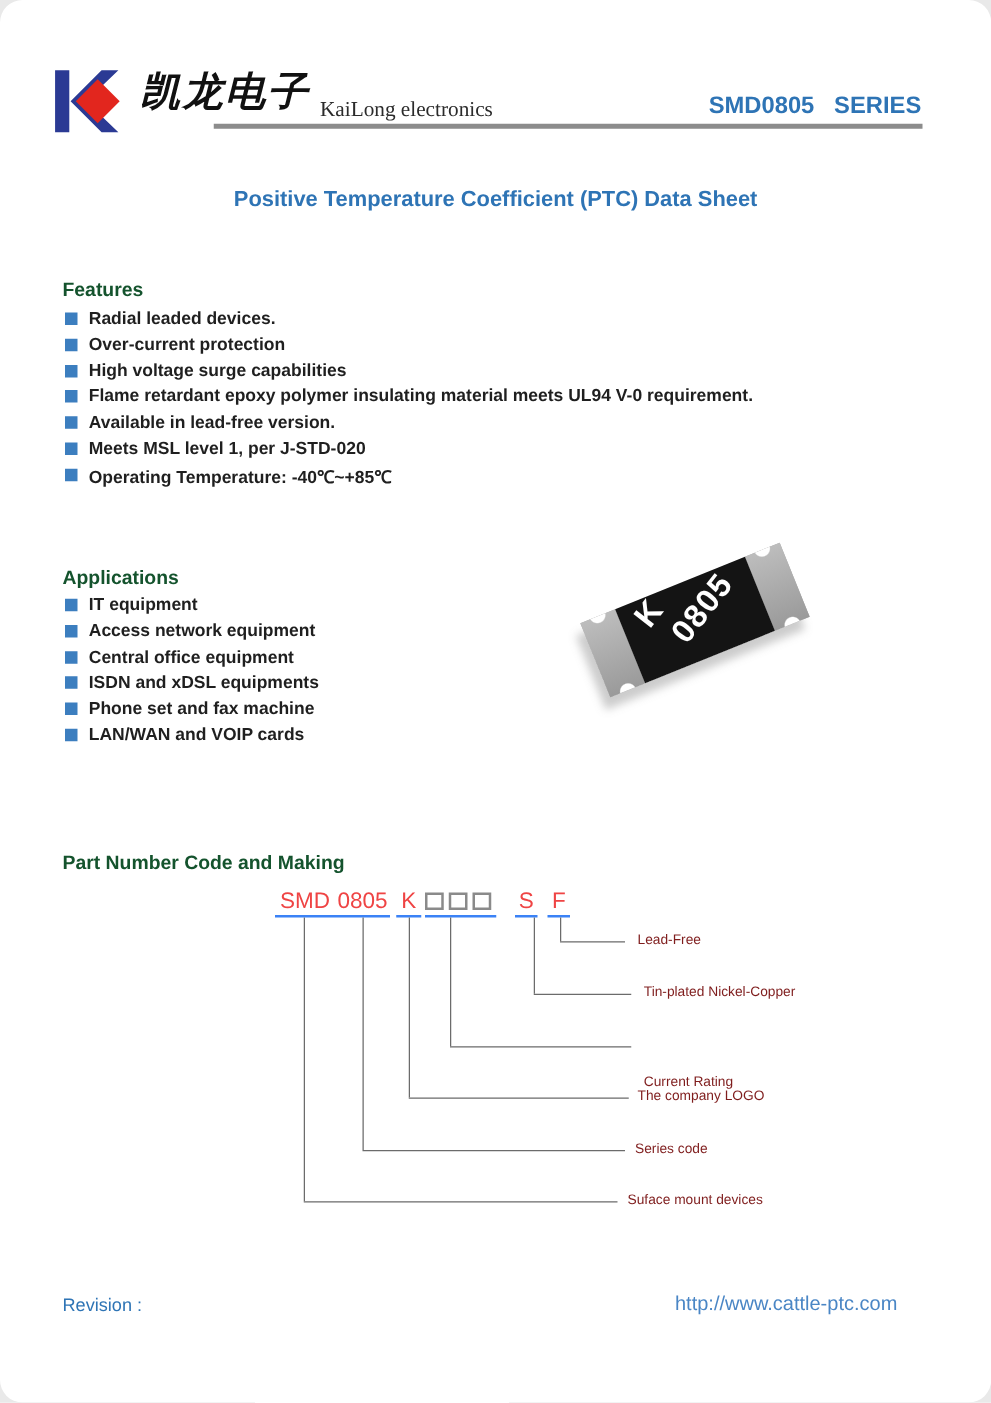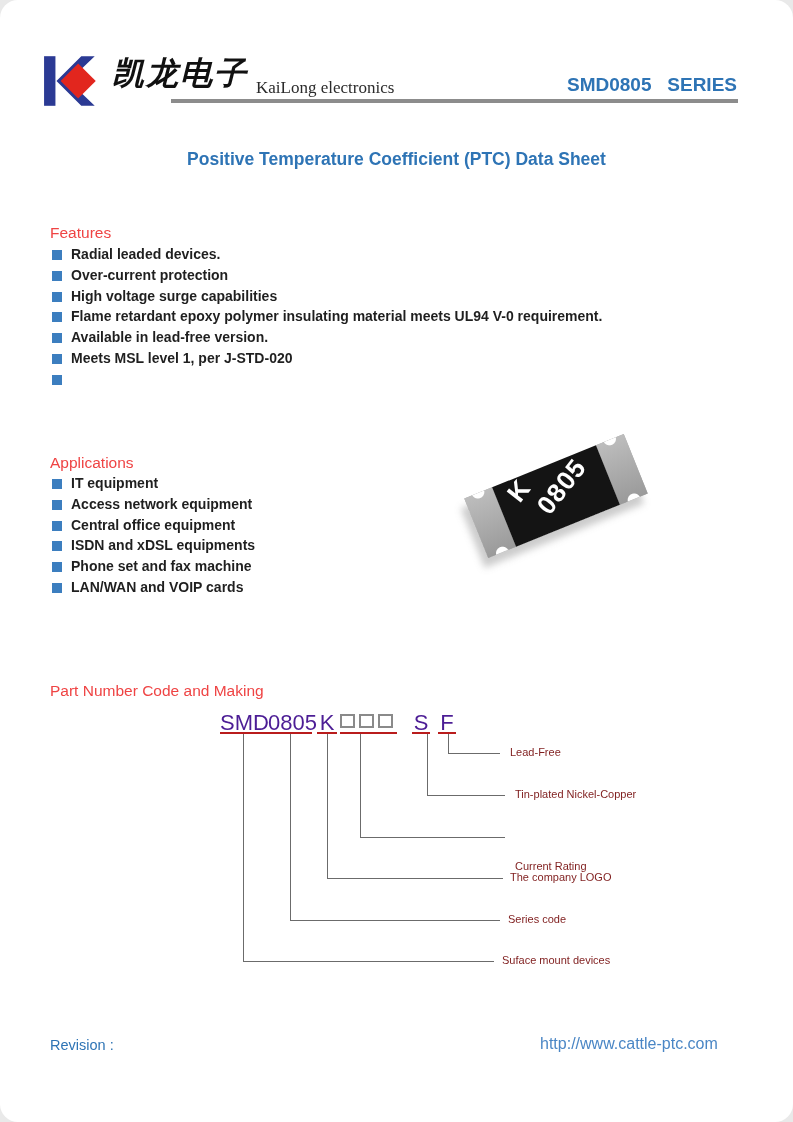--- a/index.html
+++ b/index.html
@@ -32,21 +32,21 @@
 
   
   .doc-title {
     position:absolute; left:0; top:149px; width:100%;
     text-align:center; font-size:17.5px; font-weight:bold; color:#2E74B5;
   }
 
   
   .section-heading {
     position:absolute; left:50px;
-    font-size:15.5px; font-weight:normal; color:#ef4444;
+    font-size:15.5px; font-weight:bold; color:#14532d;
   }
   .h-features { top:224px; }
   .h-applications { top:454px; }
   .h-partnumber { top:682px; }
 
   .bullet-list { position:absolute; left:52px;font-weight:bold; }
   .bl-features { top:246px; width:660px; }
   .bl-applications { top:475px; width:380px; }
   .bullet-row { display:flex; align-items:flex-start; height:20.8px; }
   .bullet-sq {
@@ -70,22 +70,22 @@
       linear-gradient(#bdbdbd, #9a9a9a);
   }
   .chip-body { flex:1 1 auto; position:relative; background:#141414; }
   .chip-mark { position:absolute; color:#fff; font-weight:bold; transform:rotate(-30deg); }
   .chip-mark-k { left:14px; top:-2px; font-size:26px; }
   .chip-mark-num { left:34px; top:10px; font-size:26px; letter-spacing:1px; }
 
   
   .pn-seg {
     position:absolute; top:710px; height:24px;
-    font-size:22px; color:#4c1d95; text-align:center;
-    border-bottom:2px solid #b91c1c; padding-bottom:1px; white-space:nowrap;
+    font-size:18px; color:#ef4444; text-align:center;
+    border-bottom:2px solid #3b82f6; padding-bottom:1px; white-space:nowrap;
   }
   .pn-squares { display:flex; align-items:flex-end; gap:4px; padding-bottom:4px; }
   .pn-sq { width:15px; height:14px; border:2px solid #8a8a8a; background:#fff; }
 
   .vline { position:absolute; width:1px; background:#6b6b6b; top:734px; }
   .hline { position:absolute; height:1px; background:#6b6b6b; }
   .callout-label {
     position:absolute; font-size:11px; color:#7f1d1d; white-space:nowrap;
   }
 
@@ -137,20 +137,21 @@
     <div class="bullet-row">
         <span class="bullet-sq"></span>
         <span class="bullet-text">Available in lead-free version.</span>
       </div>
     <div class="bullet-row">
         <span class="bullet-sq"></span>
         <span class="bullet-text">Meets MSL level 1, per J-STD-020</span>
       </div>
     <div class="bullet-row">
         <span class="bullet-sq"></span>
+        <span class="bullet-text">Operating Temperature: -40℃~+85℃</span>
       </div>
   </div>
 
   <div class="section-heading h-applications">Applications</div>
   <div class="bullet-list bl-applications">
     <div class="bullet-row">
         <span class="bullet-sq"></span>
         <span class="bullet-text">IT equipment</span>
       </div>
     <div class="bullet-row">

